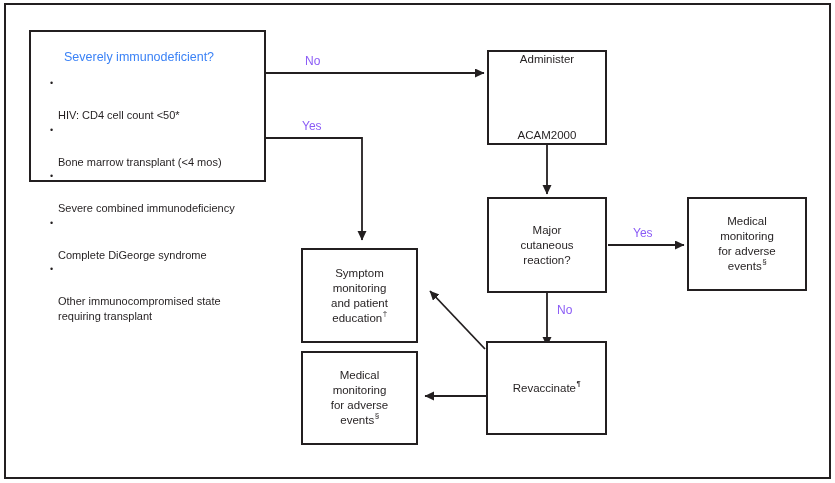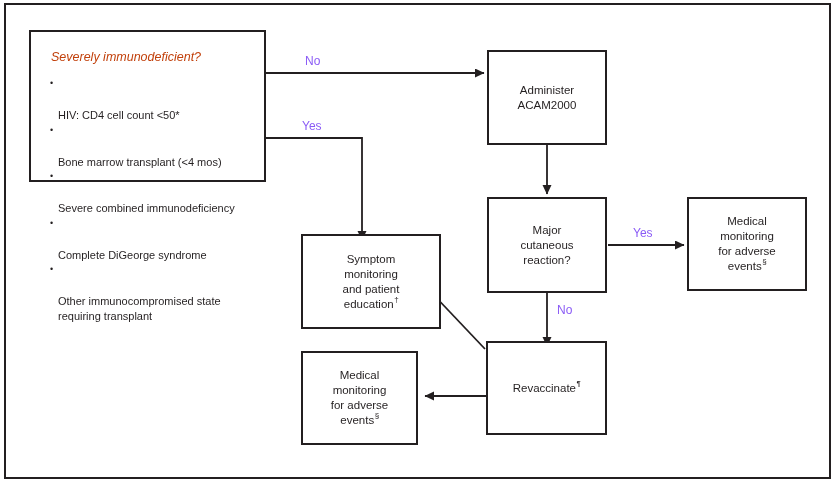--- a/index.html
+++ b/index.html
@@ -47,37 +47,36 @@
   }
   .node sup {
     font-size: 8px;
     line-height: 0;
     position: relative;
     top: -1px;
     left: 0.5px;
   }
   
   .screening   { left: 29px;  top: 30px;  width: 237px; height: 152px; }
-  .administer  { left: 487px; top: 50px;  width: 120px; height: 95px; }
+  .administer  { left: 487px; top: 50px;  width: 120px; height: 95px; justify-content: space-between; }
   .major       { left: 487px; top: 197px; width: 120px; height: 96px; }
   .medright    { left: 687px; top: 197px; width: 120px; height: 94px; }
-  .symptom     { left: 301px; top: 234px; width: 140px; height: 95px; }
+  .symptom     { left: 301px; top: 248px; width: 117px; height: 95px; }
   .medbottom   { left: 301px; top: 351px; width: 117px; height: 94px; }
   .revaccinate { left: 486px; top: 341px; width: 121px; height: 94px; }
 
   
   .screening {
     padding: 18px 10px 0 19px;
   }
   .screening .box-title {
     font-size: 12.5px;
     line-height: 14px;
-    margin: 0 0 12px 1px;
-    color: #c2410c;
-    font-style: italic;
+    margin: 0 0 12px 14px;
+    color: #3b82f6;
   }
   .bullet {
     display: flex;
     font-size: 11px;
     line-height: 14.5px;
     color: #231f20;
   }
   .bullet .dot {
     width: 8px;
     flex: 0 0 8px;

